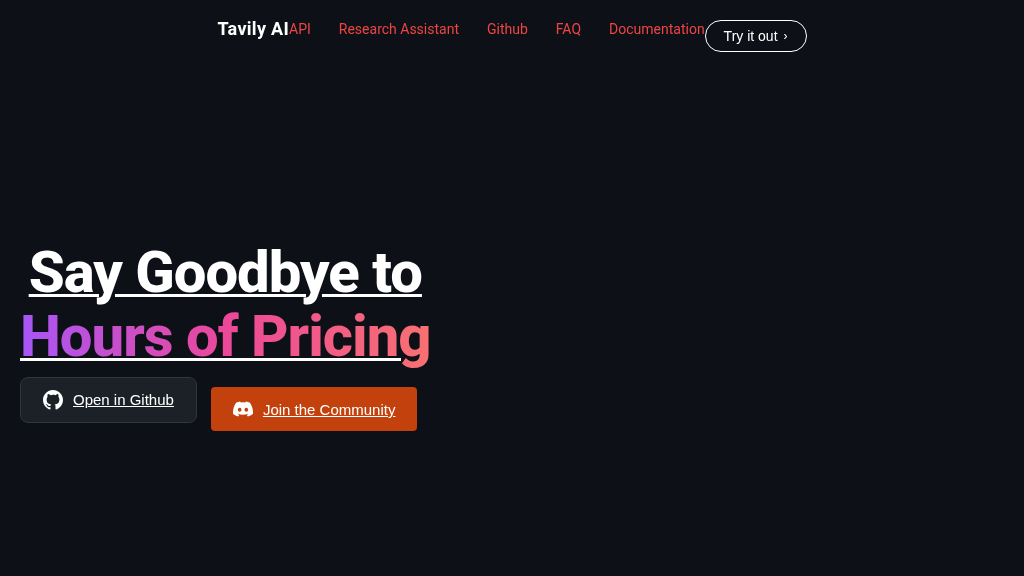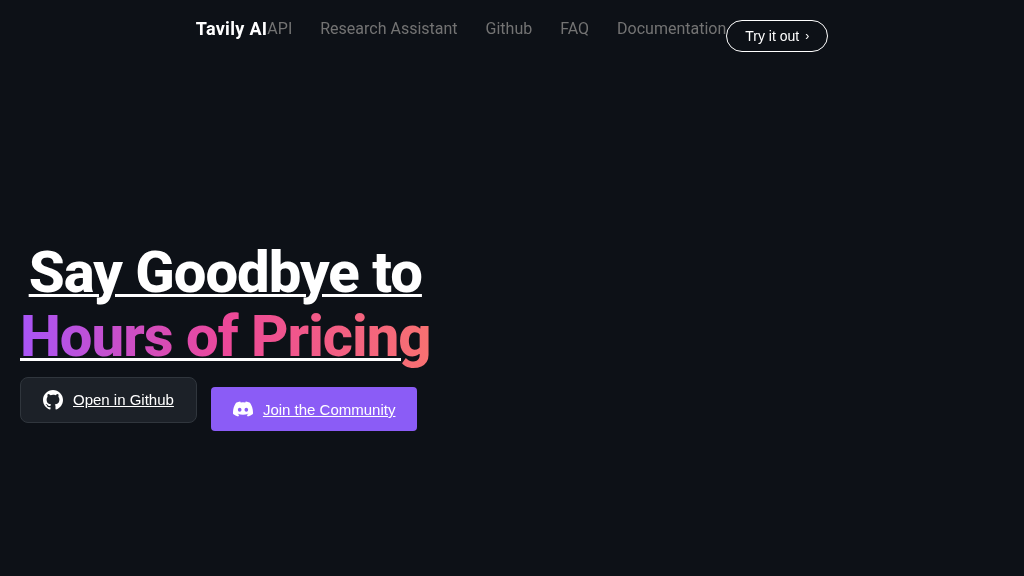--- a/index.html
+++ b/index.html
@@ -35,23 +35,23 @@
     }
 
     .nav-links {
       display: flex;
       align-items: center;
       gap: 28px;
       list-style: none;
     }
 
     .nav-links li a {
-      color: #737373;
+      color: #ef4444;
       text-decoration: none;
-      font-size: 16px;
+      font-size: 14px;
       font-weight: 400;
     }
 
     .nav-cta {
       background-color: transparent;
       border: 1.5px solid #ffffff;
       border-radius: 20px;
       color: #ffffff;
       padding: 7px 18px;
       font-size: 14px;
@@ -124,21 +124,21 @@
       padding: 12px 22px;
       font-size: 15px;
       font-weight: 500;
       cursor: pointer;
     }
 
     .btn-community {
       display: flex;
       align-items: center;
       gap: 10px;
-      background-color: #8b5cf6;
+      background-color: #c2410c;
       border: none;
       border-radius: 4px;
       color: #ffffff;
       padding: 12px 22px;
       font-size: 15px;
       font-weight: 500;
       cursor: pointer;
       margin-top: 19px;
     }
 

